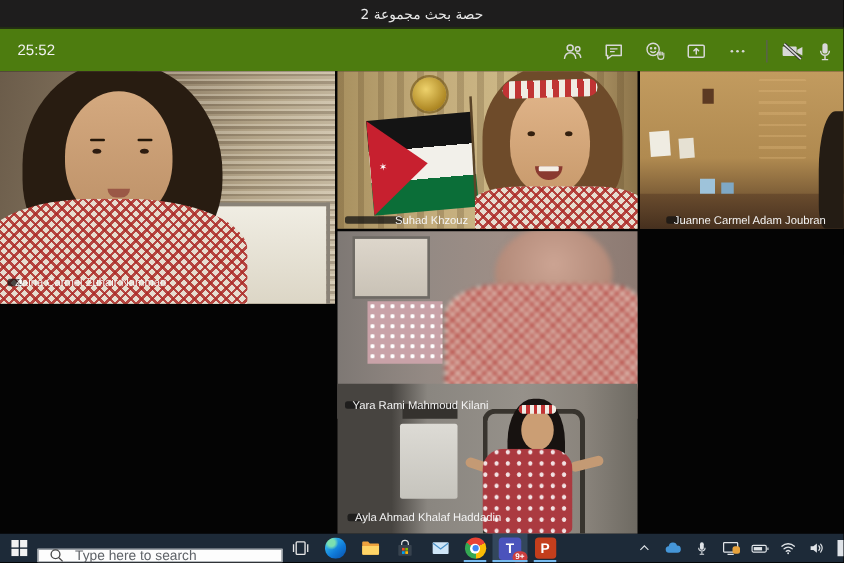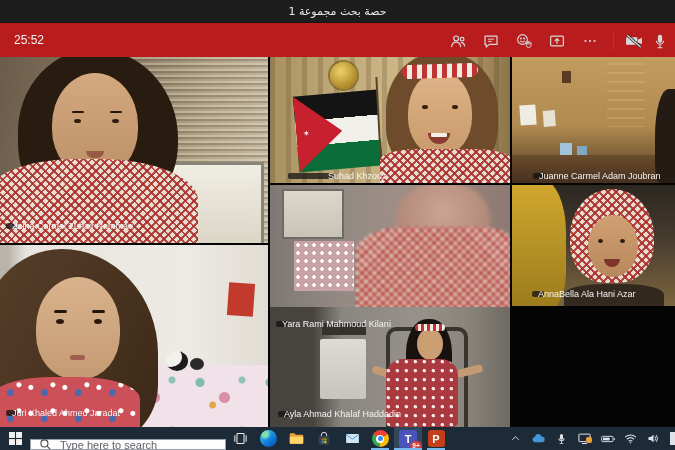--- a/index.html
+++ b/index.html
@@ -5,21 +5,21 @@
   html,body{margin:0;padding:0;background:#000;}
   .screen{position:relative;width:675px;height:450px;overflow:hidden;background:#000;
           font-family:"Liberation Sans",sans-serif;}
 
   
   .titlebar{position:absolute;left:0;top:0;width:675px;height:22px;background:#1e1d1d;
             display:flex;align-items:center;justify-content:center;}
   .titlebar .title{color:#e8e8e8;font-size:11px;font-family:"DejaVu Sans",sans-serif;}
 
   
-  .controlbar{position:absolute;left:0;top:22px;width:675px;height:35px;background:#b91c1c;
+  .controlbar{position:absolute;left:0;top:22px;width:675px;height:35px;background:#4d7c0f;
               border-top:1px solid #171616;box-sizing:border-box;}
   .timer{position:absolute;left:14px;top:0;height:35px;line-height:35px;color:#f2f2f2;font-size:12px;}
   .controls{position:absolute;right:2px;top:0;height:35px;display:flex;align-items:center;}
   .tbtn{width:31px;height:30px;background:none;border:none;padding:0;margin:0 1px;
         display:flex;align-items:center;justify-content:center;cursor:pointer;}
   .tbtn.small{width:24px;}
   .vsep{width:1px;height:18px;background:#5d5c5a;margin:0 7px;}
 
   
   .grid{position:absolute;left:0;top:57px;width:675px;height:370px;background:#040404;}
@@ -174,21 +174,21 @@
   .jl-eye{width:7px;height:5px;background:#2c1a0c;border-radius:50%;top:44px;}
   .jl-eye.l{left:76px}.jl-eye.r{left:104px}
   .jl-brow{width:12px;height:3px;background:#231606;border-radius:2px;top:36px;}
   .jl-brow.l{left:74px}.jl-brow.r{left:102px}
   .jl-mouth{left:82px;top:72px;width:24px;height:15px;background:#7c3028;border-radius:8px 8px 12px 12px;}
   .jl-teeth{left:85px;top:73px;width:18px;height:5px;background:#f2ece2;border-radius:1px;}
   .jl-body{left:40px;bottom:-4px;width:104px;height:24px;background:#6a3a2e;border-radius:40% 40% 0 0;}
 
   
   .t-zaina .name-label{left:6px;bottom:14px;}
-  .t-suhad .name-label{left:18px;bottom:4px;padding-left:40px;}
+  .t-suhad .name-label{left:6px;bottom:4px;padding-left:40px;}
   .t-juanne .name-label{left:21px;bottom:4px;}
   .t-yara .name-label{left:6px;bottom:8px;}
   .t-annabella .name-label{left:20px;bottom:9px;}
   .t-juri .name-label{left:6px;bottom:11px;}
   .t-ayla .name-label{left:8px;bottom:10px;}
   .t-julie .name-label{left:21px;bottom:11px;}
 
   
   .taskbar{position:absolute;left:0;bottom:0;width:675px;height:23px;background:#1d2a38;
            display:flex;align-items:stretch;}
@@ -224,21 +224,21 @@
             background:none;border:none;padding:0;cursor:pointer;flex:none;}
   .cast-dot{position:absolute;right:1px;bottom:3px;width:6px;height:6px;border-radius:2px;background:#e8a33d;}
   .partial-ico{width:5px;height:13px;background:#dfe3e8;margin-left:2px;flex:none;}
 </style>
 </head>
 <body>
 
 <div class="screen">
 
   <div class="titlebar">
-    <span class="title">حصة بحث مجموعة 1</span>
+    <span class="title">حصة بحث مجموعة 2</span>
   </div>
 
   <div class="controlbar">
     <span class="timer">25:52</span>
     <div class="controls">
       <button class="tbtn">
         <svg width="18" height="18" viewBox="0 0 24 24" fill="none" stroke="#d8d8d8" stroke-width="1.6" stroke-linecap="round">
             <circle cx="9.5" cy="8.5" r="3.2"></circle>
             <path d="M3.5 19.5c.6-4 2.8-6 6-6s5.4 2 6 6"></path>
             <circle cx="17.5" cy="9.5" r="2.4"></circle>
@@ -350,50 +350,21 @@
     <div class="tile t-yara">
       <div class="yr-window"></div>
       <div class="yr-crib"></div>
       <div class="yr-head"></div>
       <div class="yr-body checks"></div>
       <div class="name-label">
         <span>Yara Rami Mahmoud Kilani</span>
       </div>
     </div>
 
-    <div class="tile t-annabella">
-      <div class="ab-arm"></div>
-      <div class="ab-hood checks"></div>
-      <div class="ab-face"></div>
-      <div class="ab-eye l"></div>
-      <div class="ab-eye r"></div>
-      <div class="ab-mouth"></div>
-      <div class="ab-body"></div>
-      <div class="name-label">
-        <span>AnnaBella Ala Hani Azar</span>
-      </div>
-    </div>
-
-    <div class="tile t-juri">
-      <div class="jr-red-paper"></div>
-      <div class="jr-drawings"></div>
-      <div class="jr-bed"></div>
-      <div class="jr-panda"></div>
-      <div class="jr-hair"></div>
-      <div class="jr-face"></div>
-      <div class="jr-brow l"></div>
-      <div class="jr-brow r"></div>
-      <div class="jr-eye l"></div>
-      <div class="jr-eye r"></div>
-      <div class="jr-mouth"></div>
-      <div class="jr-pajama"></div>
-      <div class="name-label">
-        <span>Juri Khaled Ahmed Jaradat</span>
-      </div>
-    </div>
+
 
     <div class="tile t-ayla">
       <div class="ay-shelf"></div>
       <div class="ay-appliance"></div>
       <div class="ay-chair"></div>
       <div class="ay-hair"></div>
       <div class="ay-face"></div>
       <div class="ay-band"></div>
       <div class="ay-arm l"></div>
       <div class="ay-arm r"></div>

